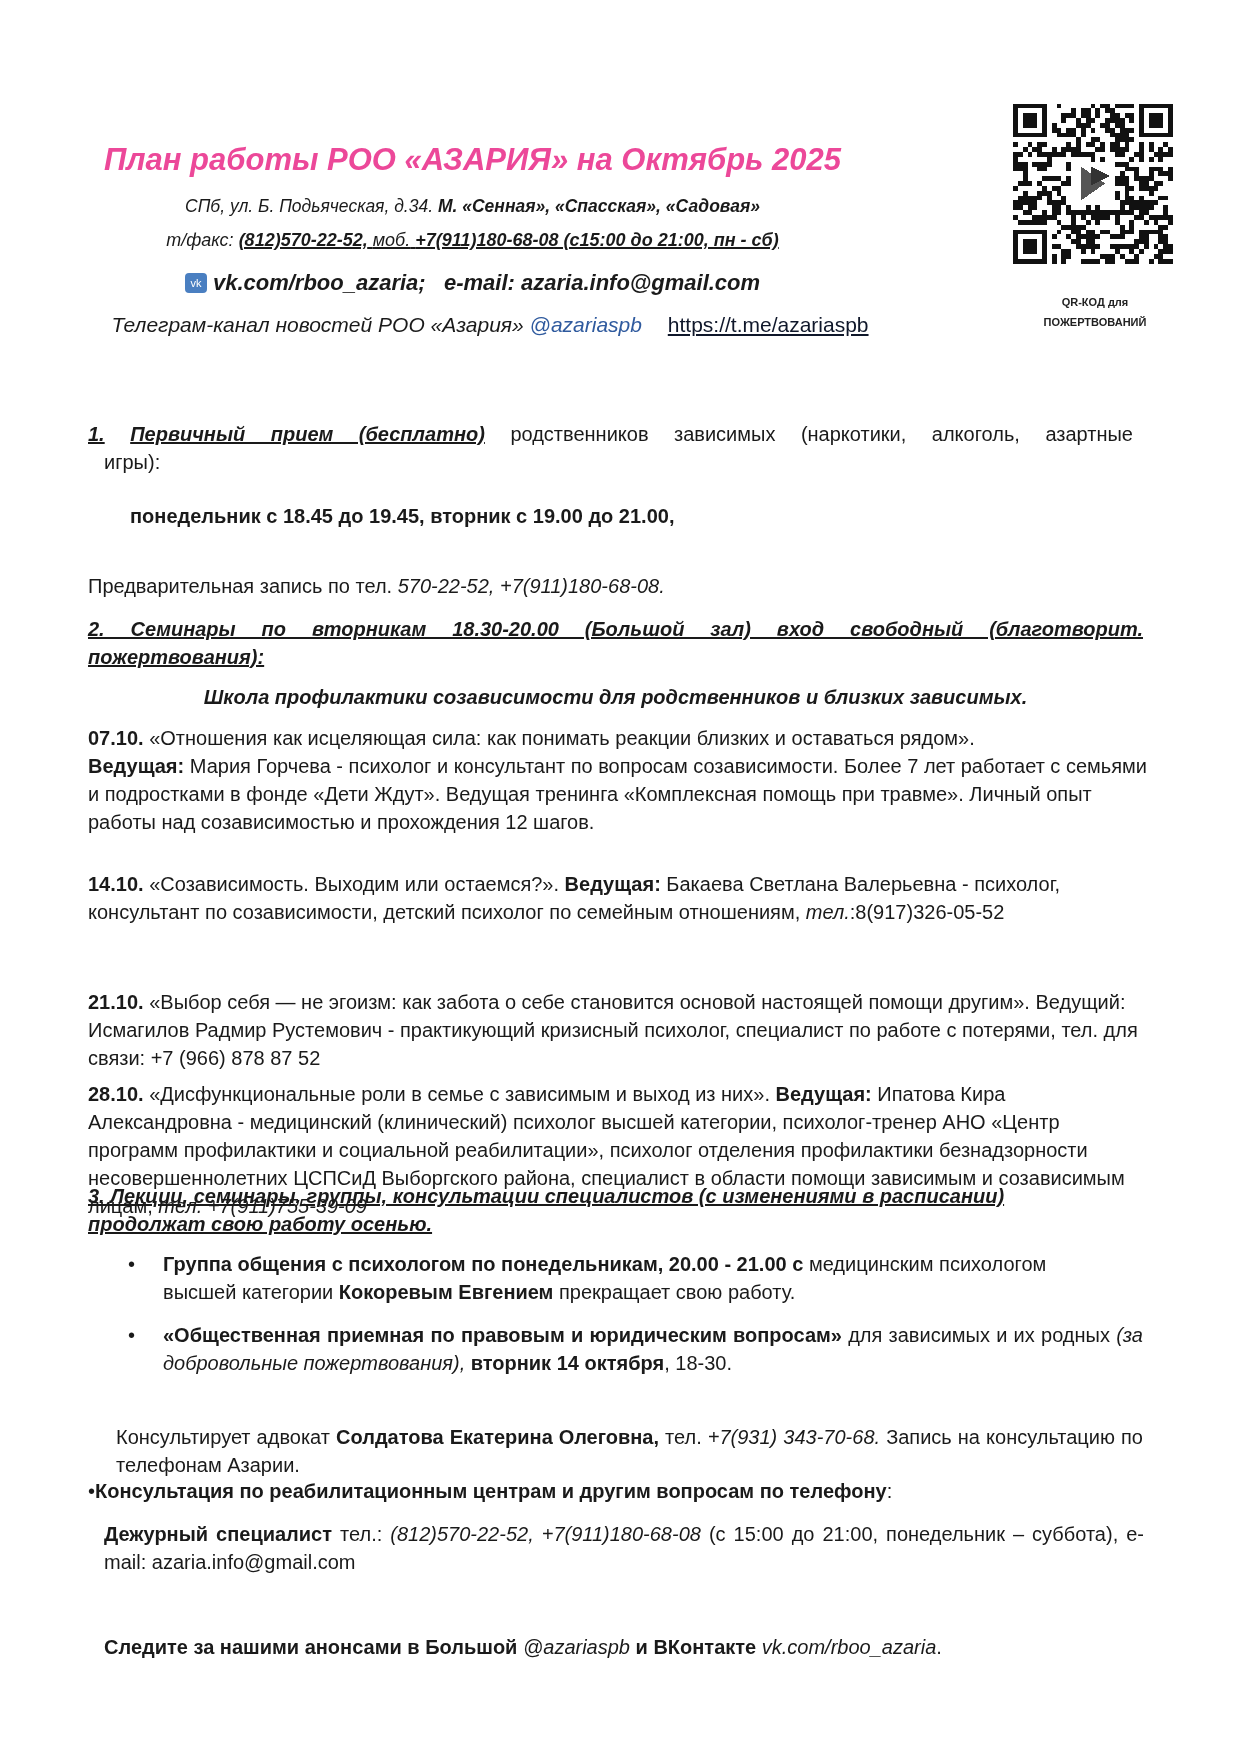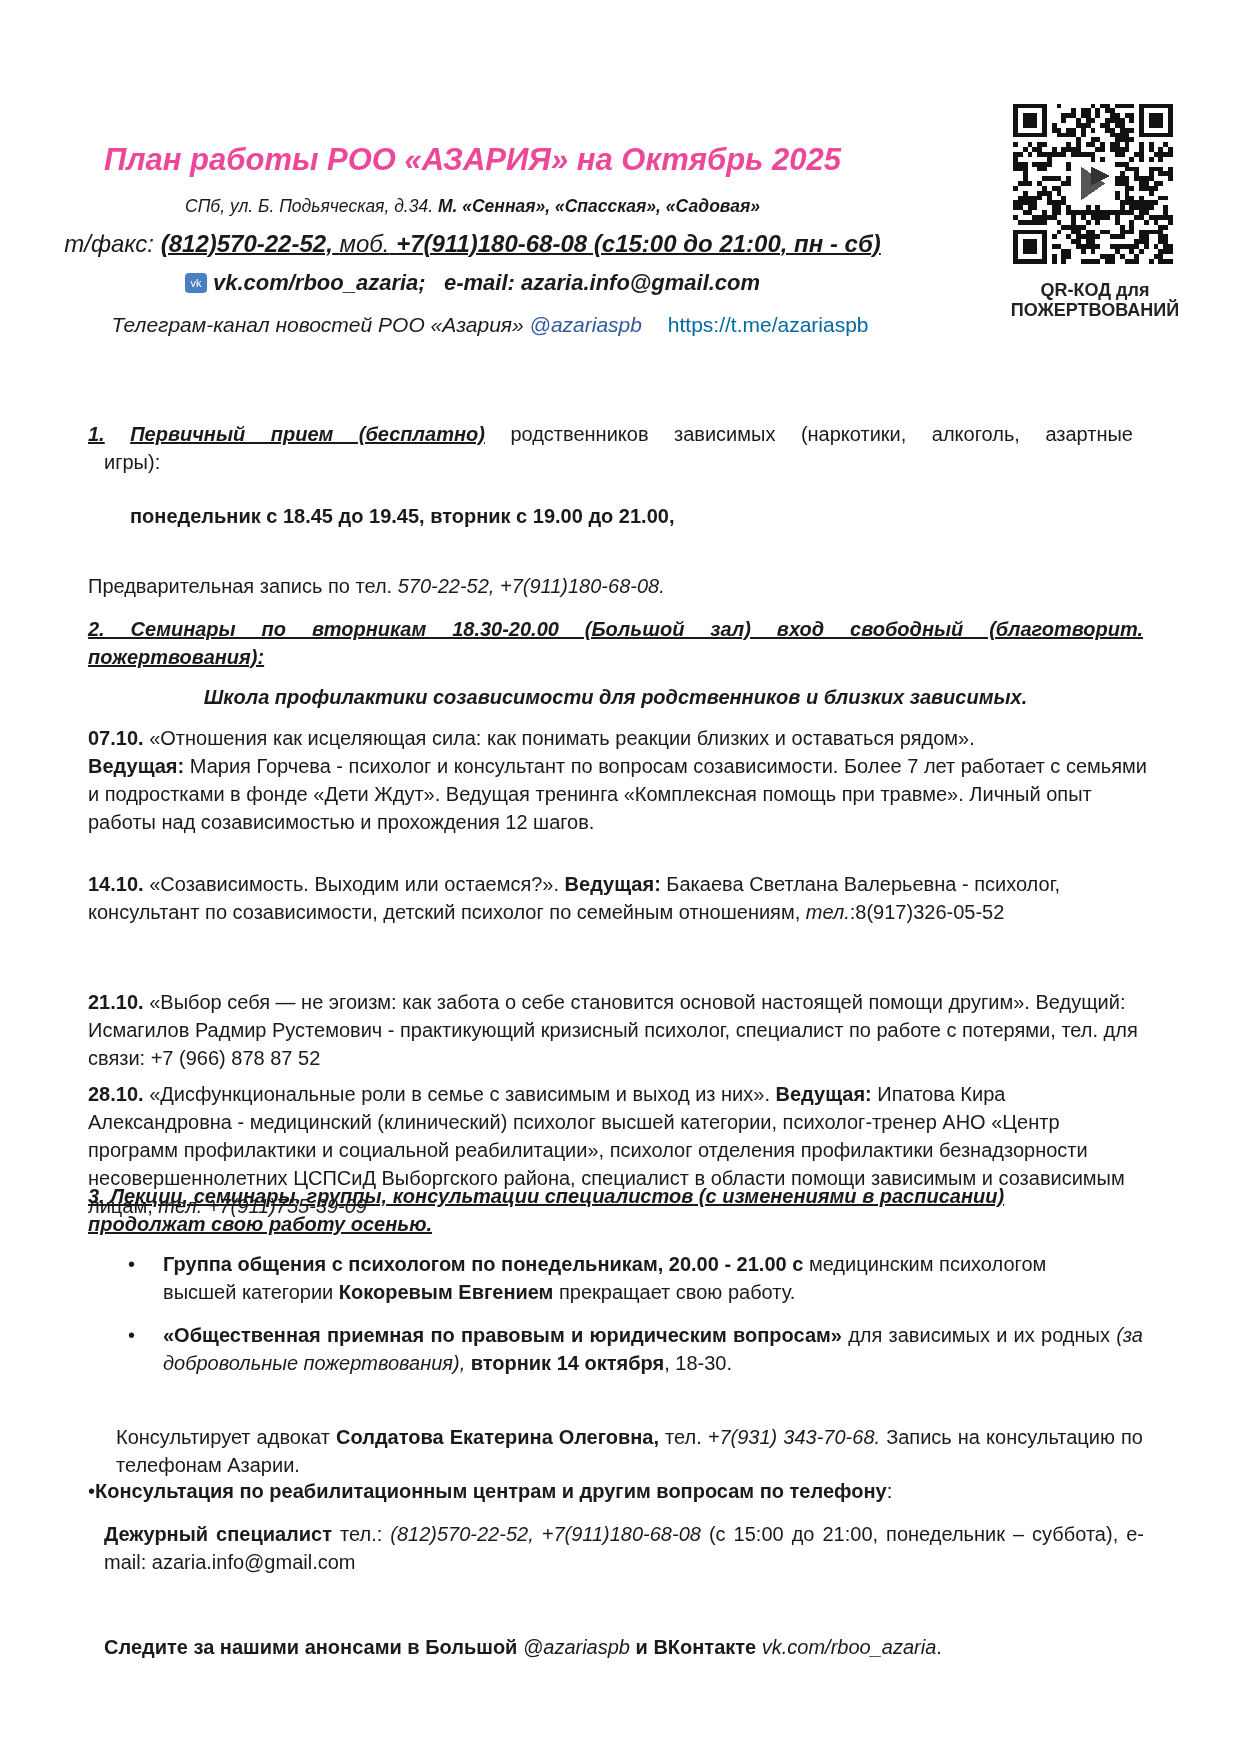--- a/index.html
+++ b/index.html
@@ -3,30 +3,30 @@
 <meta charset="utf-8">
 <style>
   html, body { margin: 0; padding: 0; background: #ffffff; }
   body { width: 1241px; height: 1755px; position: relative; overflow: hidden; color: #1a1a1a; }
   .arial { font-family: "Liberation Sans", sans-serif; }
   .cal { font-family: "Liberation Sans", sans-serif; }
   .abs { position: absolute; }
 
   #title { left: 0; width: 945px; top: 142px; text-align: center; font-size: 31px; font-weight: bold; font-style: italic; color: #ec4899; }
   #address { left: 0; width: 945px; top: 196px; text-align: center; font-size: 17.5px; font-style: italic; }
-  #phones { left: 0; width: 945px; top: 230px; text-align: center; font-size: 24px; font-style: italic; }
+  #phones { left: 0; width: 945px; top: 230px; text-align: center; font-size: 18px; font-style: italic; }
   #phones u { text-decoration-thickness: 1.5px; }
   #vkline { left: 0; width: 945px; top: 270px; text-align: center; font-size: 22px; font-weight: bold; font-style: italic; }
   #tgline { left: 0; width: 980px; top: 313px; text-align: center; font-size: 21px; font-style: italic; }
   .tg-handle { color: #2f5a9e; }
-  .tg-link { color: #0369a1; font-style: normal; margin-left: 20px; }
+  .tg-link { color: #0f172a; text-decoration: underline; font-style: normal; margin-left: 20px; }
   .vk-icon { display: inline-block; width: 22px; height: 20px; background: #4a7fc1; border-radius: 4px; color: #fff; font-size: 11px; font-style: normal; font-weight: normal; line-height: 20px; text-align: center; vertical-align: 3px; margin-right: 6px; }
 
   #qr { left: 1013px; top: 101px; width: 160px; height: 165px; }
-  #qr-caption { left: 1005px; width: 180px; top: 280px; text-align: center; font-size: 18px; font-weight: bold; line-height: 20px; color: #222; }
+  #qr-caption { left: 1005px; width: 180px; top: 292px; text-align: center; font-size: 11px; font-weight: bold; line-height: 20px; color: #222; }
 
   .para { font-size: 20px; line-height: 28px; }
   .just { text-align: justify; text-align-last: justify; }
   b { font-weight: bold; }
   .uh { text-decoration: underline; font-weight: bold; font-style: italic; }
   #s1 { left: 88px; width: 1045px; top: 420px; }
   #s1-second { left: 104px; top: 448px; }
   #s1-hours { left: 130px; top: 502px; font-weight: bold; }
   #s1-reg { left: 88px; top: 572px; }
   #s2 { left: 88px; width: 1055px; top: 615px; }

